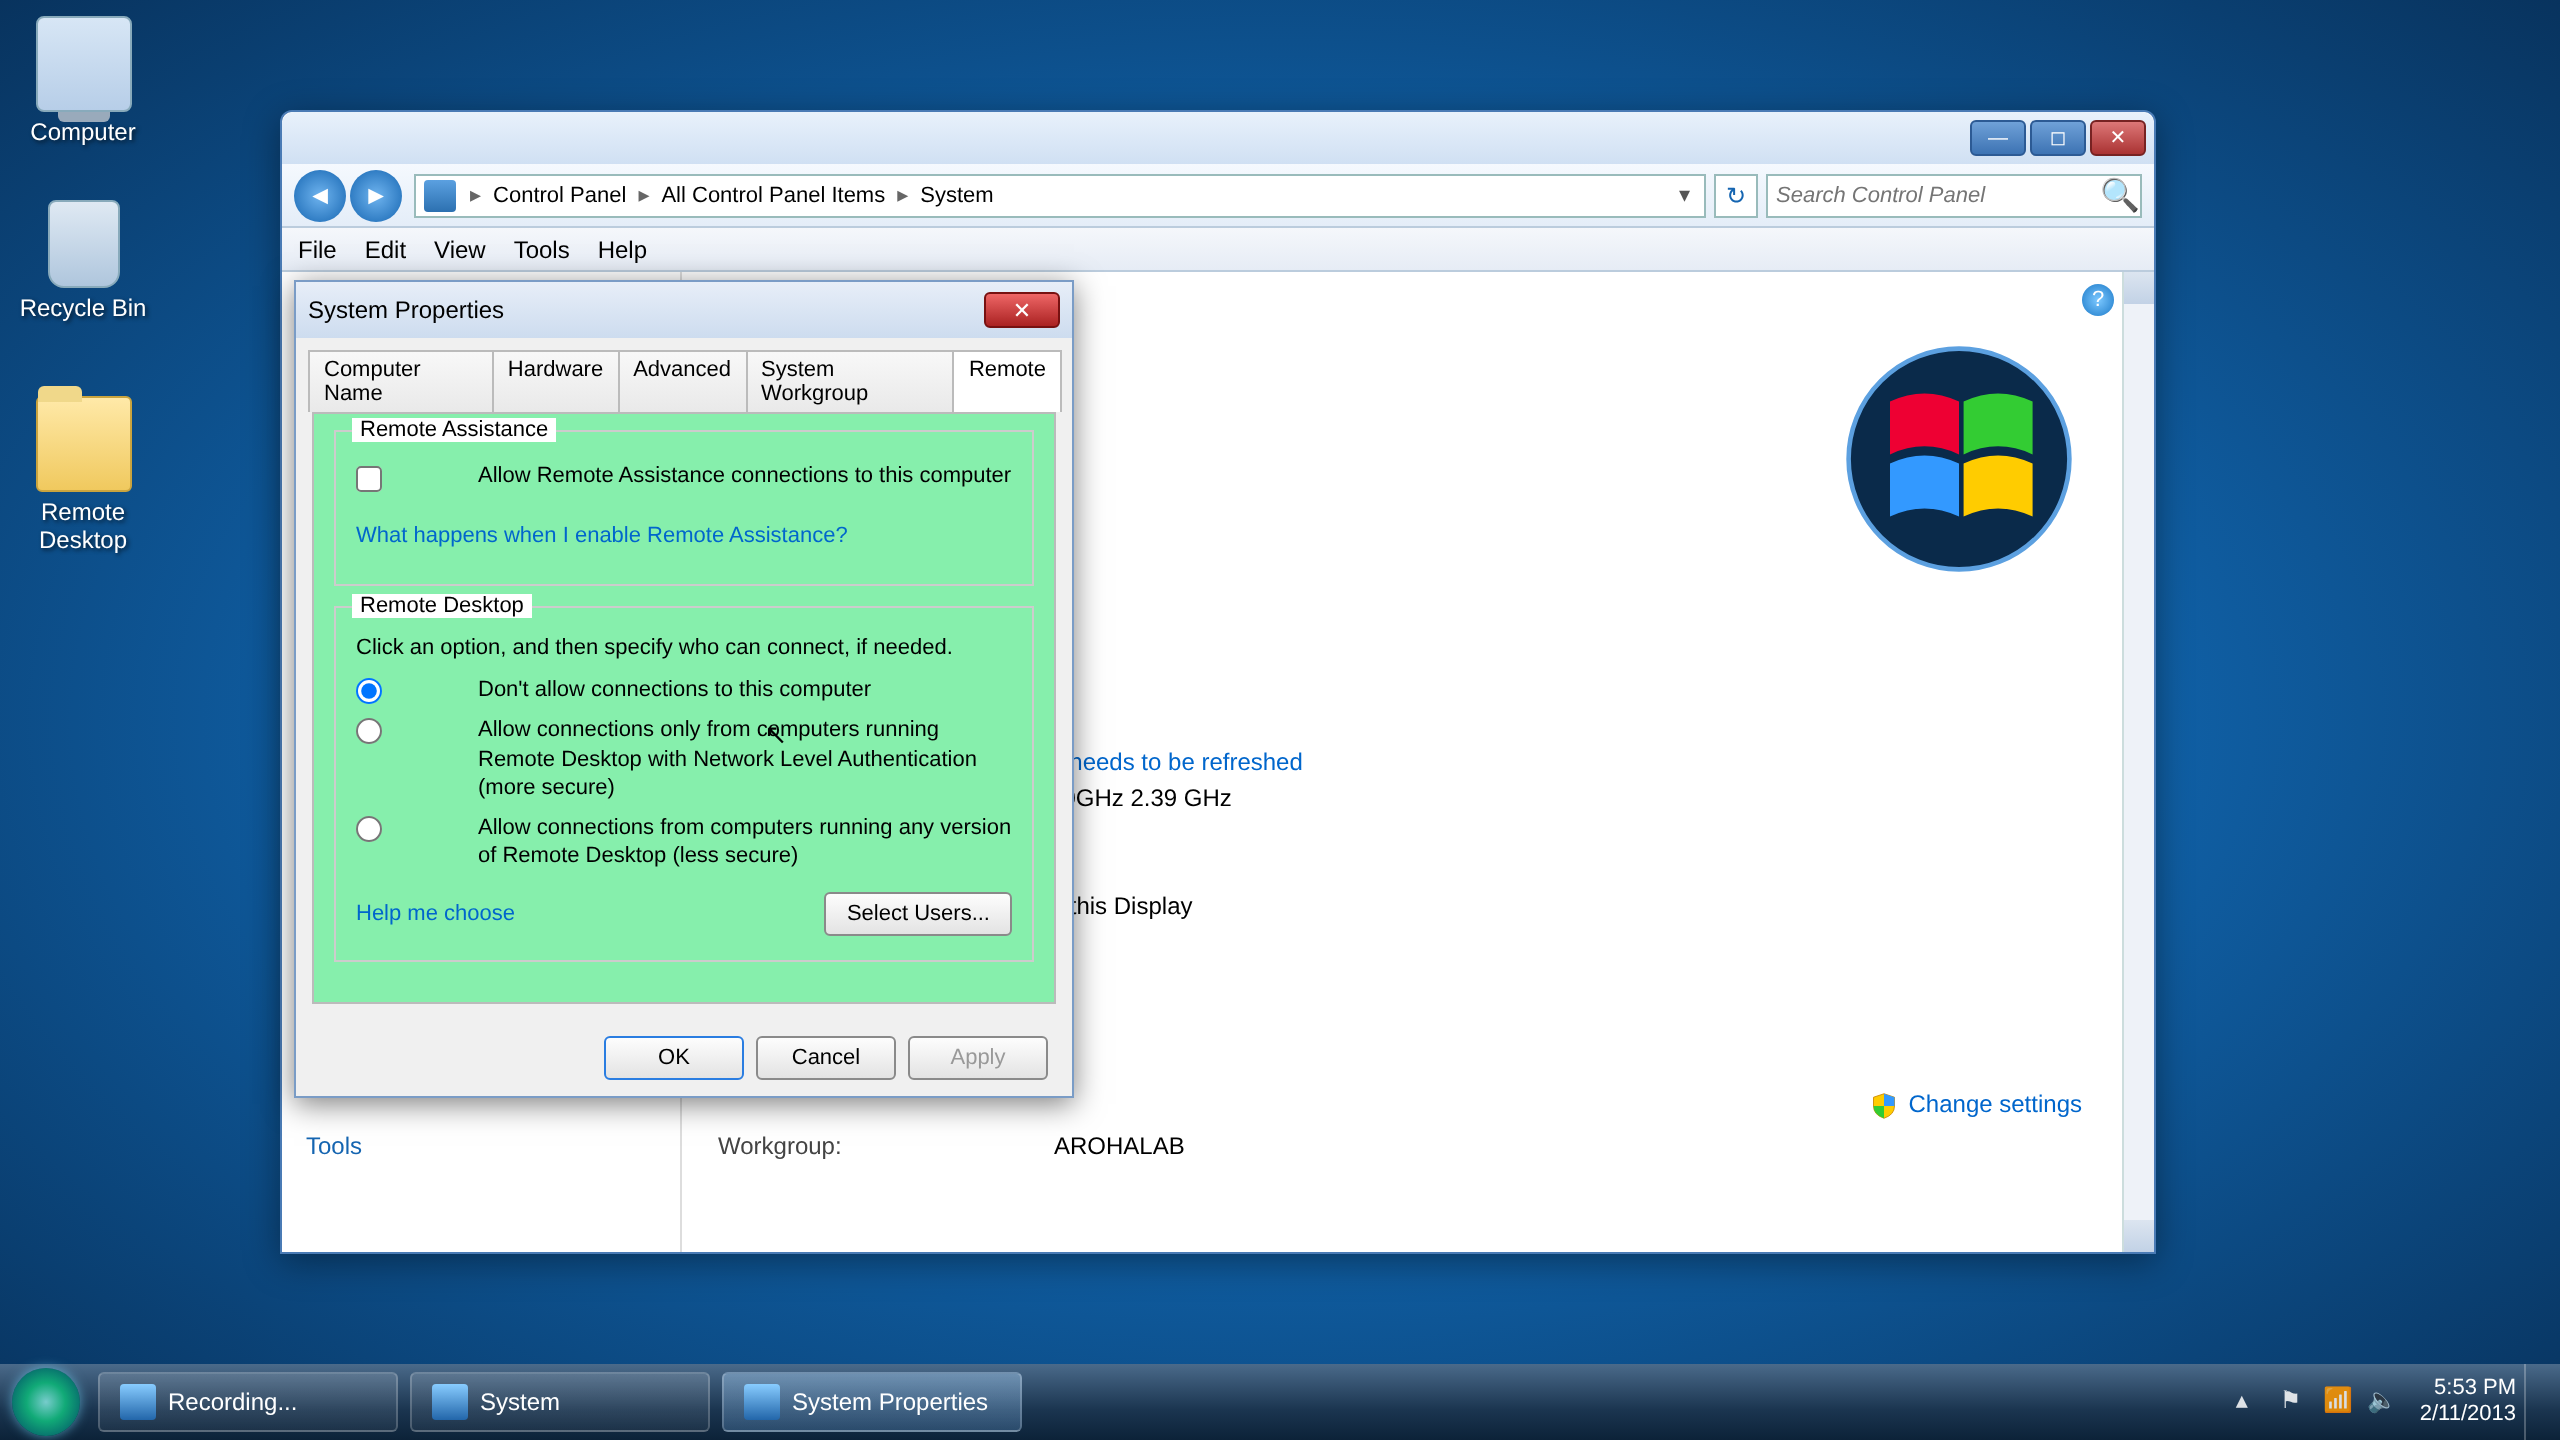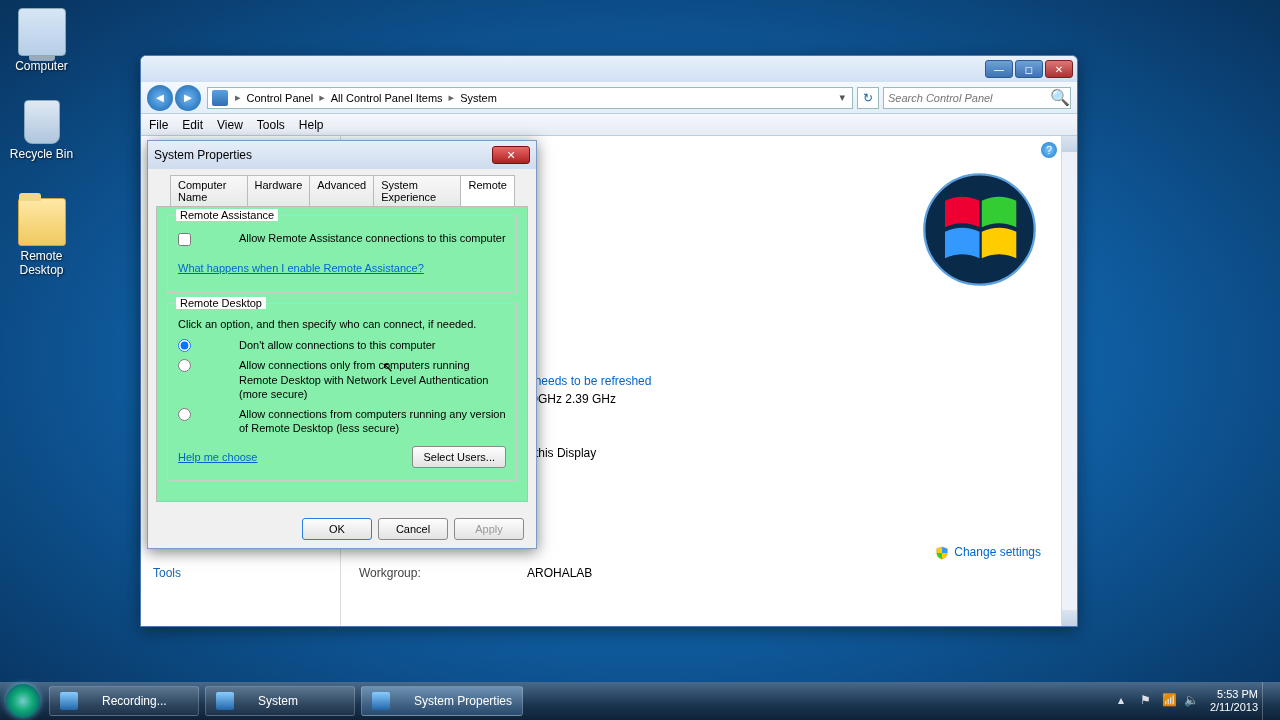--- a/index.html
+++ b/index.html
@@ -40,41 +40,41 @@
 .change-settings { position:absolute; right:36px; bottom:66px; color:#0066cc; font-size:12px; }
 .shield { display:inline-block; width:14px; height:14px; vertical-align:middle; margin-right:2px; }
 .scroll-v { position:absolute; right:0; top:0; bottom:0; width:16px; background:#eef2f8; border-left:1px solid #cdd; }
 .scroll-v::before,.scroll-v::after { content:""; position:absolute; left:0; right:0; height:16px; background:linear-gradient(#dce5f0,#c2d2e6); }
 .scroll-v::before { top:0; } .scroll-v::after { bottom:0; }
 
 
 .dialog { position:absolute; left:147px; top:140px; width:390px; background:#f0f0f0; border:1px solid #7a9cc6; box-shadow:0 3px 14px rgba(0,0,0,.5); }
 .dlg-title { height:28px; background:linear-gradient(#e7eef8,#cddcef); display:flex; align-items:center; justify-content:space-between; padding:0 6px; font-size:12px; }
 .dlg-close { width:38px; height:18px; border-radius:3px; background:linear-gradient(#e66,#a22); border:1px solid #711; color:#fff; font-size:11px; display:flex; align-items:center; justify-content:center; }
-.tabs { display:flex; padding:6px 22px 0; background:#f0f0f0; }
+.tabs { display:flex; padding:6px 6px 0; background:#f0f0f0; }
 .tab { padding:3px 7px; font-size:11px; background:linear-gradient(#f8f8f8,#e9e9e9); border:1px solid #bbb; border-bottom:0; margin-right:-1px; position:relative; }
 .tab.active { background:#fff; z-index:2; }
 .tab-panel { margin:0 8px 8px; background:#86efac; border:1px solid #bbb; padding:8px 10px 10px; font-size:11px; }
 .group { border:1px solid #ccc; margin-bottom:10px; padding:10px 10px 12px; position:relative; }
 .group-title { position:absolute; top:-7px; left:8px; background:#fff; padding:0 4px; font-size:11px; }
 .chk-row,.radio-row { display:flex; align-items:flex-start; margin:6px 0;gap:42px; }
 .chk-row input,.radio-row input { margin:1px 6px 0 0; }
 .radio-row label { line-height:1.3; }
-.link { color:#0066cc; text-decoration:underline; cursor:pointer; }
+.link { color:#0066cc; cursor:pointer; }
 .btn { min-width:70px; height:22px; font-size:11px; background:linear-gradient(#fdfdfd,#e3e3e3); border:1px solid #8a8a8a; border-radius:3px; padding:0 10px; }
 .btn:disabled { color:#999; }
 .btn-row-right { display:flex; justify-content:flex-end; margin-top:6px; }
 .dlg-buttons { display:flex; justify-content:flex-end; gap:6px; padding:8px 12px; background:#f0f0f0; }
 .cursor { position:absolute; left:234px; top:218px; font-size:14px; color:#000; pointer-events:none; }
 
 
 .taskbar { position:absolute; left:0; right:0; bottom:0; height:38px; background:linear-gradient(#4a6a8a,#1b3550 60%,#0c2238); display:flex; align-items:center; color:#fff; font-size:12px; }
 .start { width:46px; height:38px; display:flex; align-items:center; justify-content:center; }
 .start-orb { width:34px; height:34px; border-radius:50%; background:radial-gradient(#7cc 0%,#1a7 40%,#046 100%); box-shadow:0 0 6px rgba(120,220,255,.6); position:relative; }
-.task-item { height:30px; min-width:150px; margin:0 3px; padding:0 10px; display:flex; align-items:center; background:linear-gradient(rgba(255,255,255,.15),rgba(255,255,255,.05)); border:1px solid rgba(255,255,255,.2); border-radius:3px;gap:18px; }
+.task-item { height:30px; min-width:150px; margin:0 3px; padding:0 10px; display:flex; align-items:center; background:linear-gradient(rgba(255,255,255,.15),rgba(255,255,255,.05)); border:1px solid rgba(255,255,255,.2); border-radius:3px; }
 .task-item.active { background:linear-gradient(rgba(180,220,255,.4),rgba(120,180,240,.25)); }
 .task-icon { width:18px; height:18px; margin-right:6px; background:linear-gradient(#8cf,#26a); border-radius:2px; }
 .tray { margin-left:auto; display:flex; align-items:center; padding-right:6px; }
 .tray-icons { display:flex; gap:6px; margin-right:10px; }
 .tray-icons span { width:16px; height:16px; opacity:.85; }
 .clock { text-align:right; font-size:11px; line-height:1.15; margin-right:4px; }
 .show-desk { width:12px; height:38px; border-left:1px solid rgba(255,255,255,.25); }
 
 
 .ico-computer { background:linear-gradient(#d7e6f5,#b7cee8); border:1px solid #8ab; border-radius:4px; position:relative; }
@@ -191,21 +191,21 @@
 
 <div class="dialog">
   <div class="dlg-title">
     <span>System Properties</span>
     <div class="dlg-close">✕</div>
   </div>
   <div class="tabs">
     <div class="tab">Computer Name</div>
     <div class="tab">Hardware</div>
     <div class="tab">Advanced</div>
-    <div class="tab">System Experience</div>
+    <div class="tab">System Workgroup</div>
     <div class="tab active">Remote</div>
   </div>
   <div class="tab-panel">
     <div class="group">
       <div class="group-title">Remote Assistance</div>
       <div class="chk-row">
         <input type="checkbox" style="">
         <label>Allow Remote Assistance connections to this computer</label>
       </div>
       <div style="margin:16px 0 6px"><span class="link">What happens when I enable Remote Assistance?</span></div>

